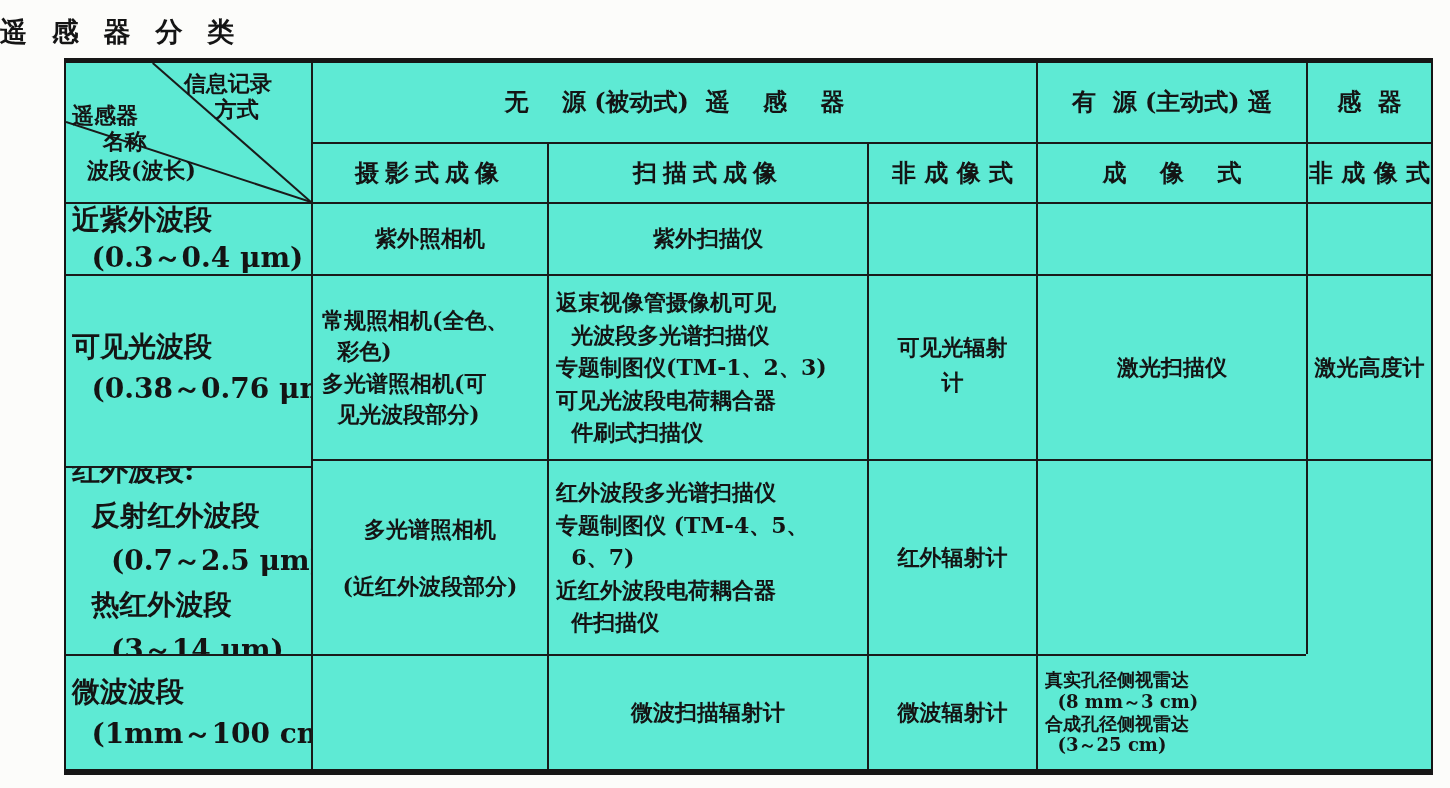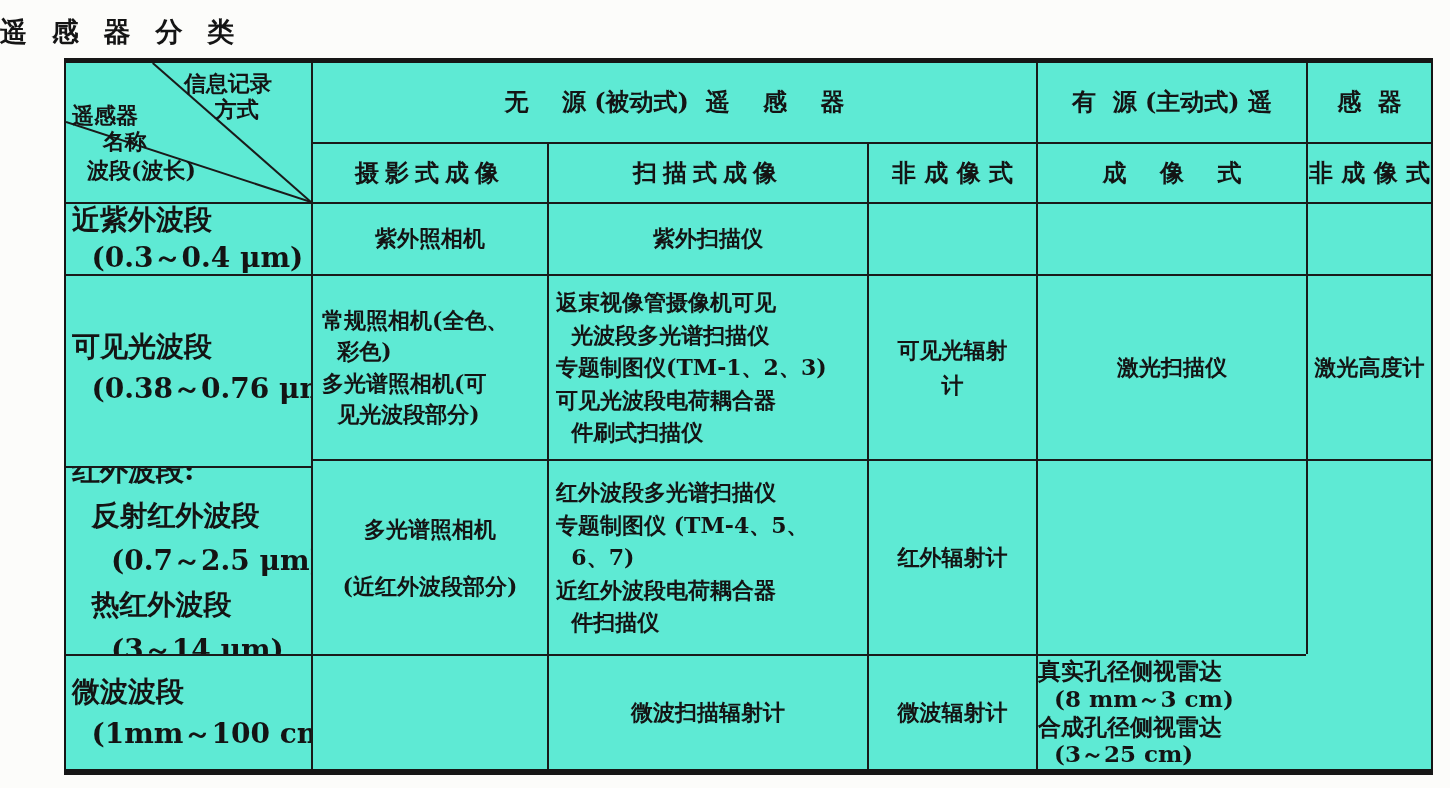--- a/index.html
+++ b/index.html
@@ -48,22 +48,22 @@
   .corner svg{position:absolute;left:0;top:0;width:100%;height:100%;}
   .corner .lbl{position:absolute;font-size:22px;font-weight:600;white-space:pre;line-height:1.18;}
   .lbl-record{left:118px;top:8px;text-align:left;}
   .lbl-name{left:6px;top:40px;text-align:left;}
   .lbl-band{left:5px;top:95px;margin-left:16px;}
   .lh-tall{line-height:1.6;margin-top:7px;}
   .lh-mid{line-height:1.5;}
   .lh-photo2{line-height:1.42;padding-left:9px;}
   .lh-scan{line-height:1.48;padding-left:7px;}
   .lh-photo3{line-height:1.28;}
-  .lh-nonimg2{line-height:1.55;}
-  .lh-radar{line-height:1.2;font-size:23px;}
+  .lh-nonimg2{line-height:1.55;font-family:Liberation Mono, monospace;}
+  .lh-radar{line-height:1.2;padding-left:7px;font-size:18px;}
   .lh-mw{line-height:1.15;}
 </style>
 </head>
 <body>
 
 <div class="page-title">遥  感  器  分  类</div>
 
 <div class="tbl">
 
   <div class="cell corner" style="grid-area:1/1/3/2">

